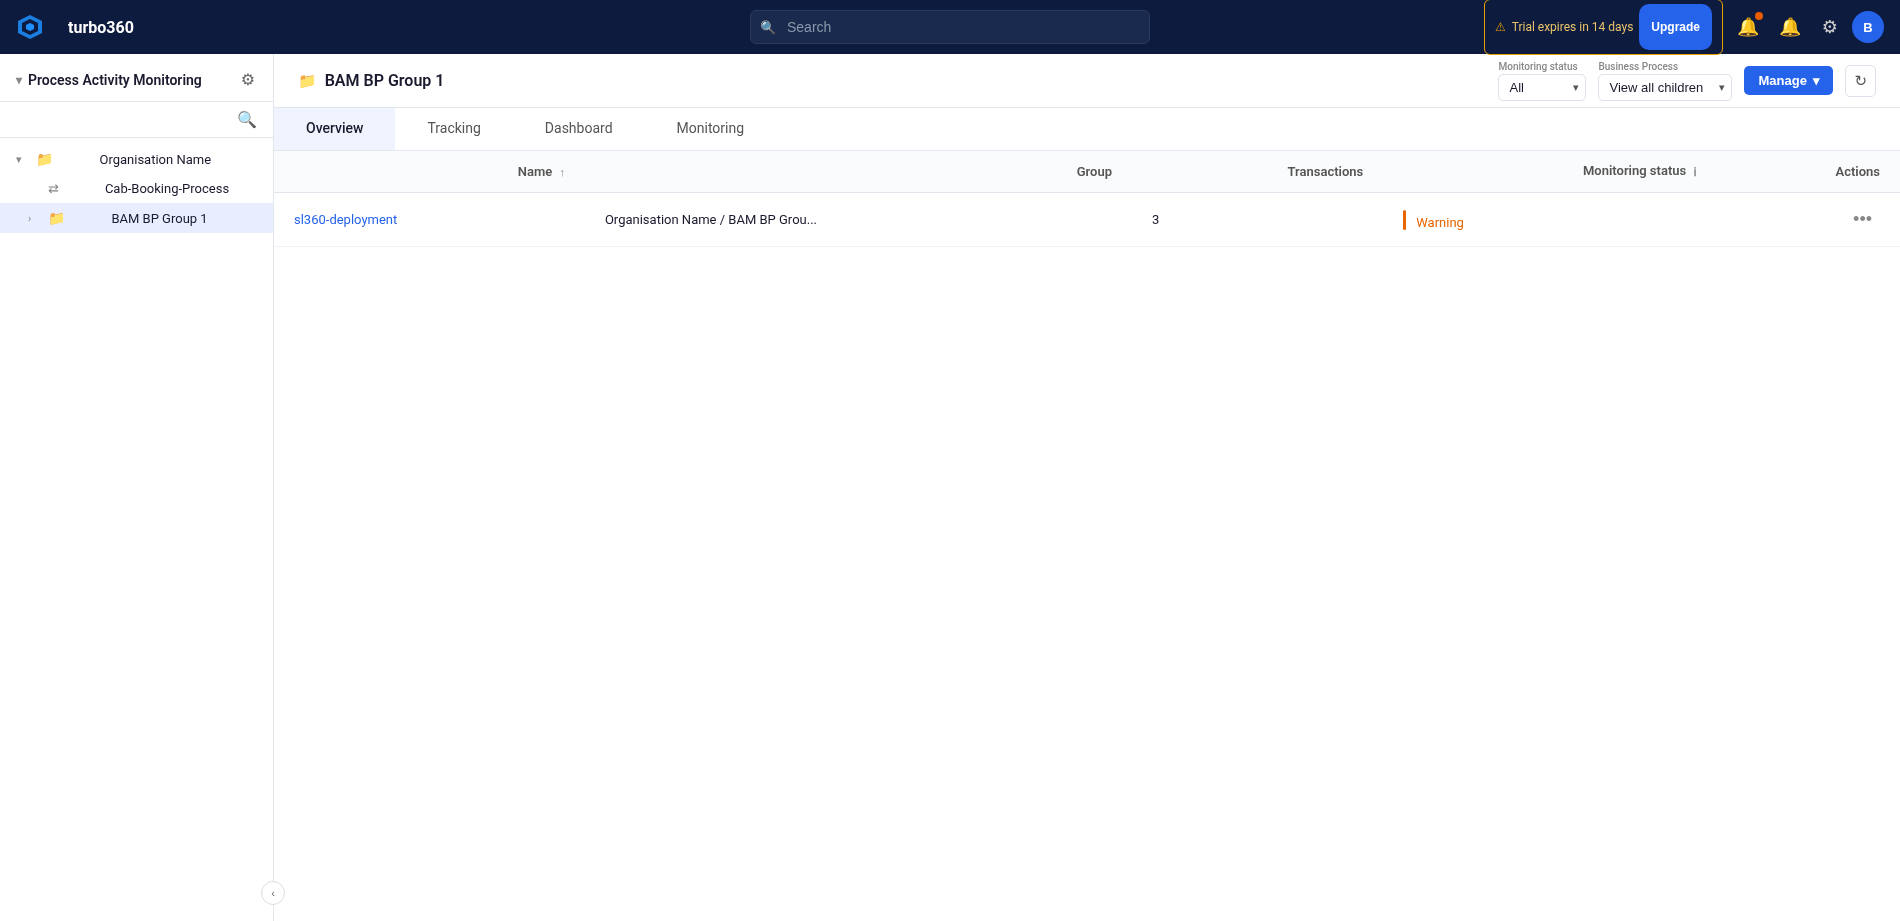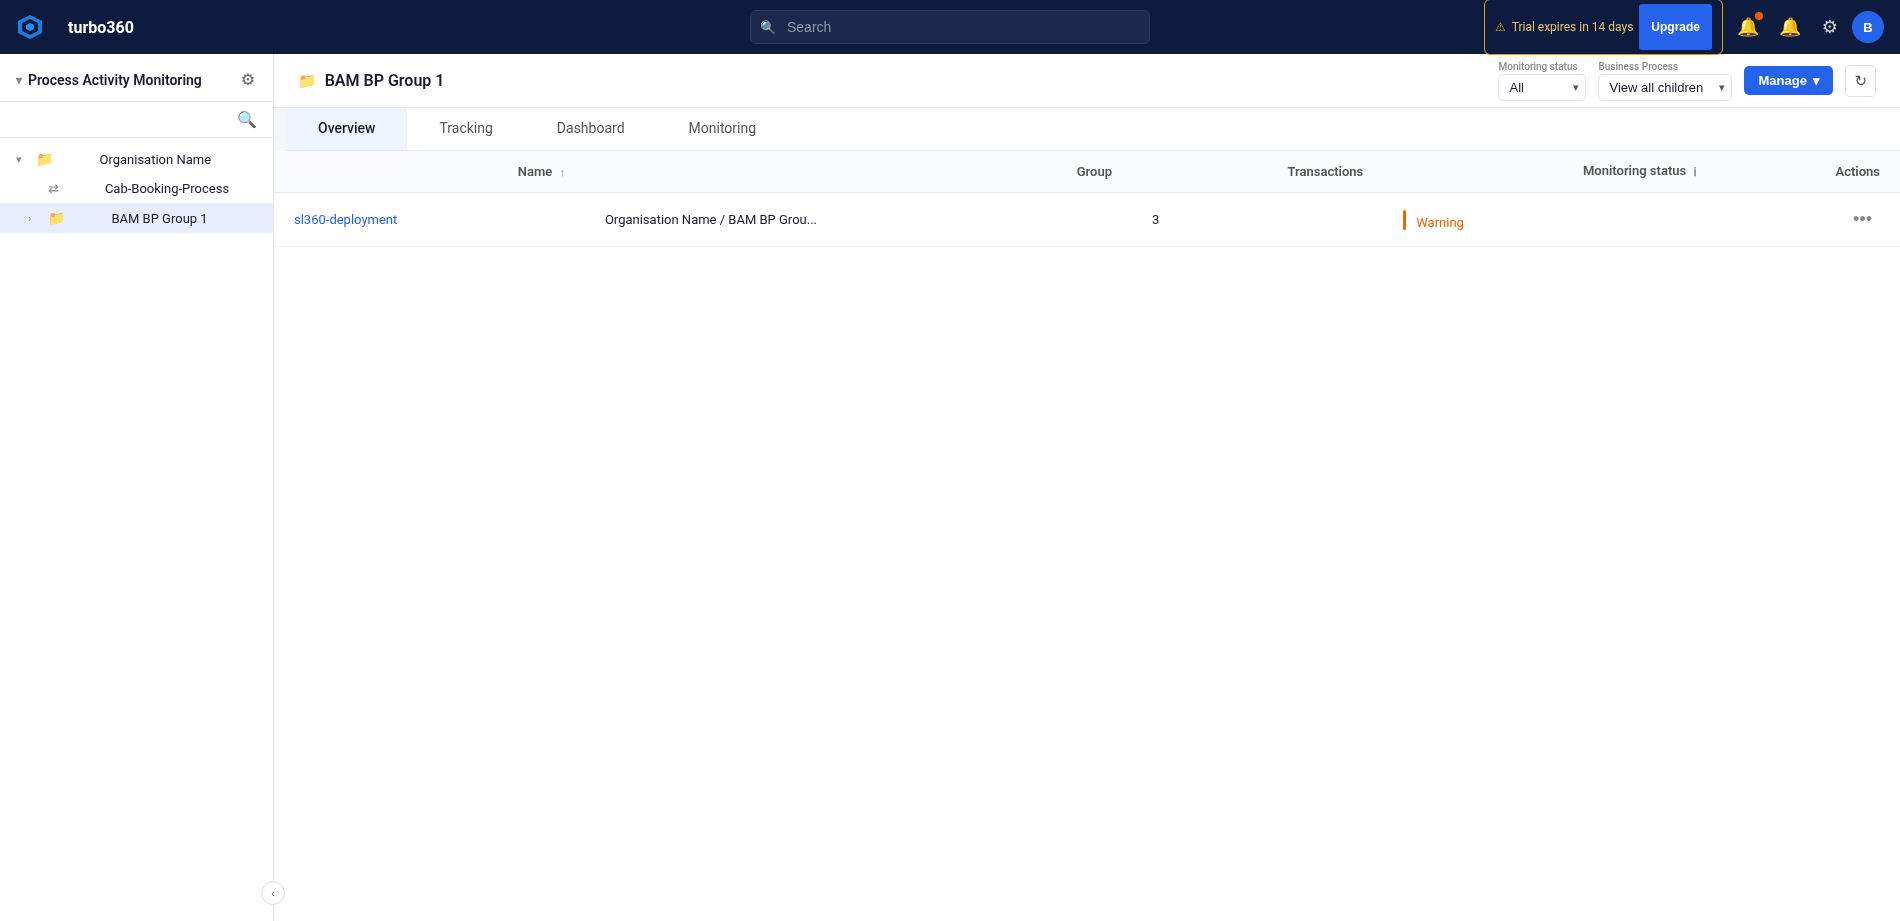--- a/index.html
+++ b/index.html
@@ -70,21 +70,21 @@
       padding: 4px 10px;
       color: #e8c26a;
       font-size: 12px;
     }
     .trial-banner .warn-icon { color: #e8a000; }
     .upgrade-btn {
       background: #2563eb;
       color: white;
       border: none;
       padding: 16px 12px;
-      border-radius: 3px;
+      border-radius: 10px;
       font-size: 12px;
       font-weight: 600;
       cursor: pointer;
     }
     .nav-icon-btn {
       background: none;
       border: none;
       color: #ccc;
       cursor: pointer;
       padding: 6px;
@@ -320,21 +320,20 @@
       display: flex;
       align-items: center;
     }
 
     
     .tabs-bar {
       background: #fff;
       border-bottom: 1px solid #e2e6ed;
       display: flex;
       padding: 0 0;
-      margin-left: 12px;
     }
     .tab-item {
       padding: 12px 32px;
       font-size: 14px;
       cursor: pointer;
       color: #555;
       border-bottom: 2px solid transparent;
       white-space: nowrap;
     }
     .tab-item.active {

